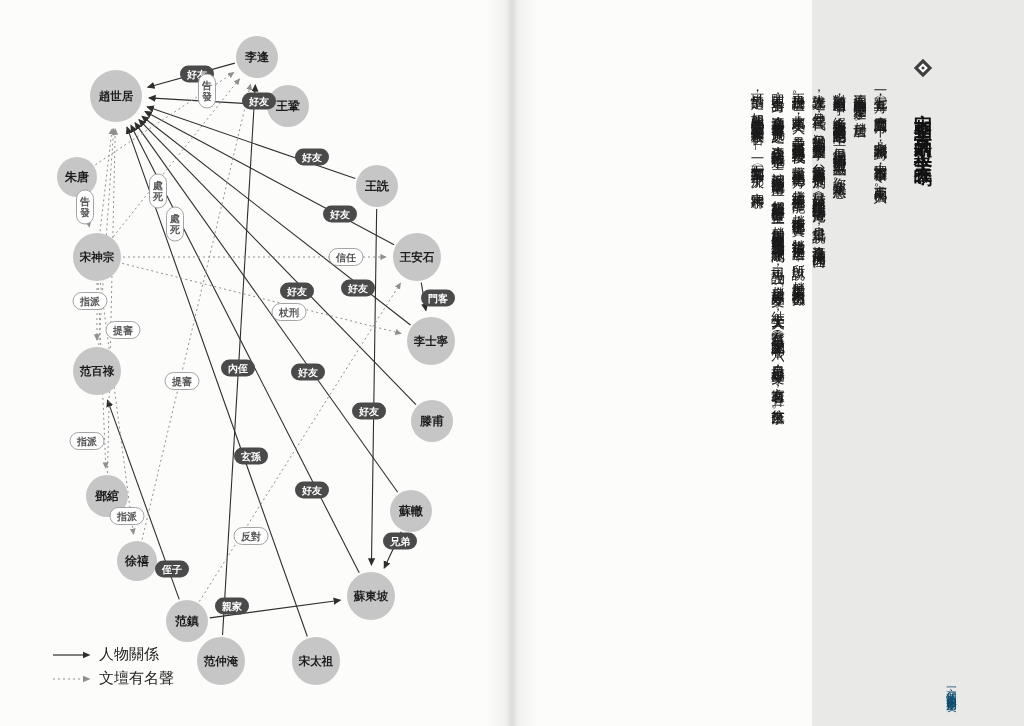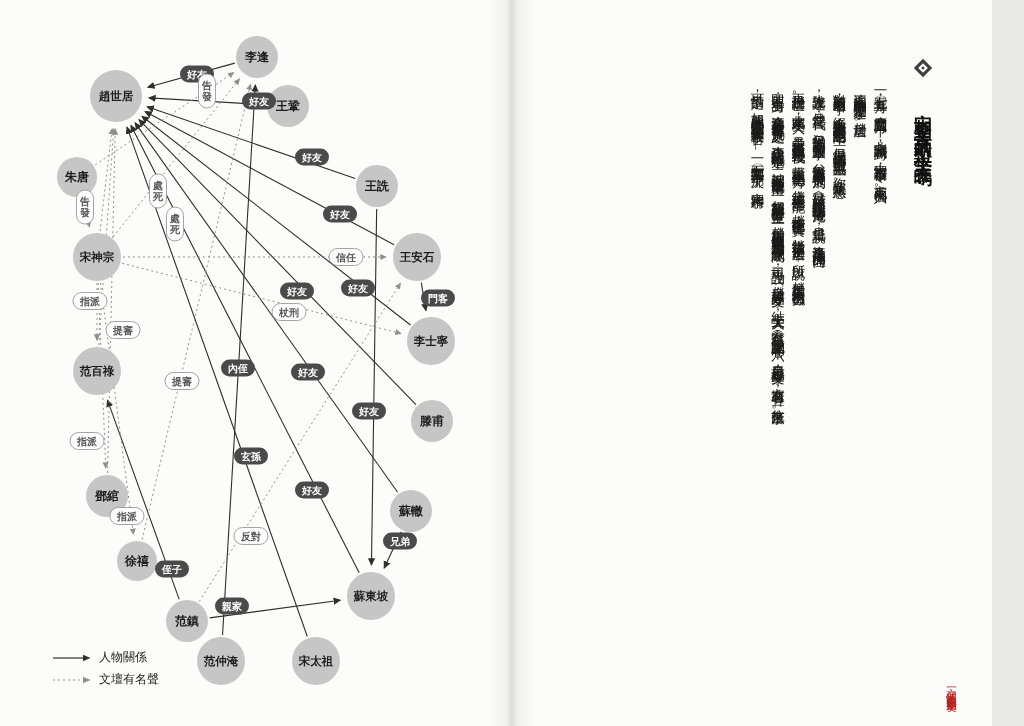--- a/index.html
+++ b/index.html
@@ -2,21 +2,21 @@
 <html><head>
 <meta charset="utf-8">
 <style>
   html,body{margin:0;padding:0;}
   body{
     width:1024px;height:726px;
     background:#e9e9e7;
     font-family:"Liberation Sans","DejaVu Sans",sans-serif;
     overflow:hidden;
   }
-  .spread{position:relative;width:992px;height:726px;background:#fcfcfa;}
+  .spread{position:relative;width:812px;height:726px;background:#fcfcfa;}
   .gutter{
     position:absolute;left:488px;top:0;width:48px;height:726px;pointer-events:none;
     background:linear-gradient(90deg,rgba(0,0,0,0) 0%,rgba(0,0,0,0.05) 38%,rgba(0,0,0,0.13) 50%,rgba(0,0,0,0.05) 62%,rgba(0,0,0,0) 100%);
   }
   .page{position:absolute;top:0;width:512px;height:726px;}
   .page.left{left:0;}
   .page.right{left:512px;}
 
   
   #diagram-svg{position:absolute;left:0;top:0;}
@@ -25,21 +25,21 @@
   .node{fill:#c6c6c6;}
   .node-label{fill:#1c1c1c;font-weight:700;text-anchor:middle;dominant-baseline:central;
     font-family:"Liberation Sans","DejaVu Sans",sans-serif;}
   .lbl-dark{fill:#4a4a4a;}
   .lbl-light{fill:#ffffff;stroke:#9a9a9a;stroke-width:0.9;}
   .lbl-text{font-size:10px;font-weight:600;text-anchor:middle;dominant-baseline:central;
     font-family:"Liberation Sans","DejaVu Sans",sans-serif;}
   .t-dark{fill:#ffffff;}
   .t-light{fill:#555555;}
 
-  .legend{position:absolute;left:52px;bottom:38px;font-size:12px;color:#222;}
+  .legend{position:absolute;left:52px;bottom:38px;font-size:15px;color:#222;}
   .legend-row{display:flex;align-items:center;gap:7px;margin-top:5px;}
   .legend-line{display:block;}
 
   
   .text-block{
     position:absolute;top:56px;right:84px;height:618px;
     writing-mode:vertical-rl;
     color:#1a1a1a;
     font-family:"Liberation Serif","DejaVu Serif",serif;
   }
@@ -50,21 +50,21 @@
   }
   .knot{display:inline-block;margin:2px 0 12px 0;}
   .body-text p{
     margin:0;padding:0;
     font-size:13.5px;line-height:20.5px;letter-spacing:1.2px;
     text-indent:2em;
   }
   .page-footer{
     position:absolute;right:66px;bottom:14px;
     display:flex;flex-direction:column;align-items:center;gap:6px;
-    color:#b91c1c;
+    color:#0c4a6e;
   }
   .footer-title{
     writing-mode:vertical-rl;font-size:10.5px;letter-spacing:1.5px;
     font-family:"Liberation Serif","DejaVu Serif",serif;
   }
   .footer-num{font-size:10px;font-family:"Liberation Serif","DejaVu Serif",serif;}
 </style>
 </head>
 <body>
 

